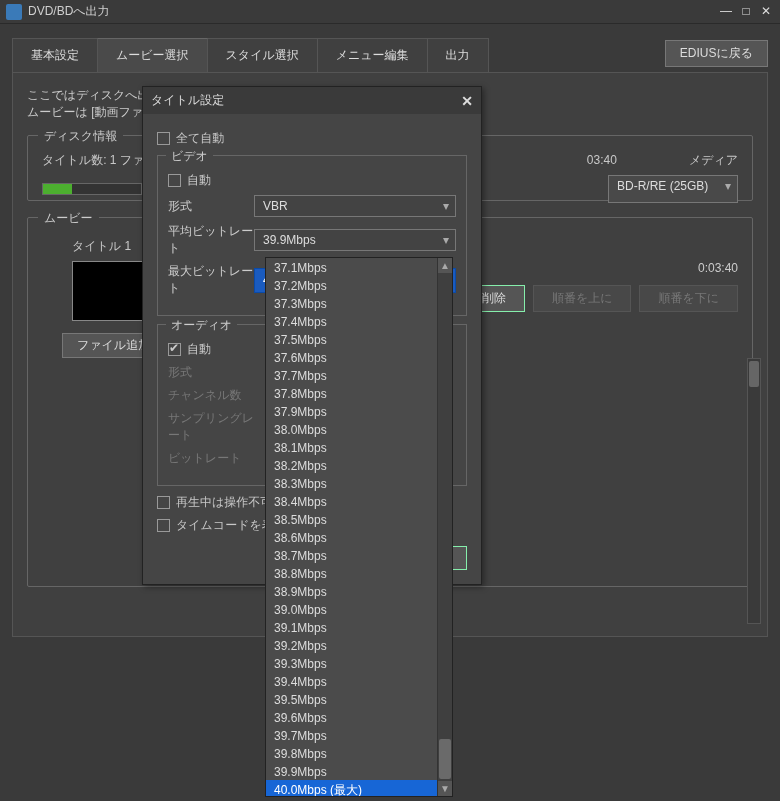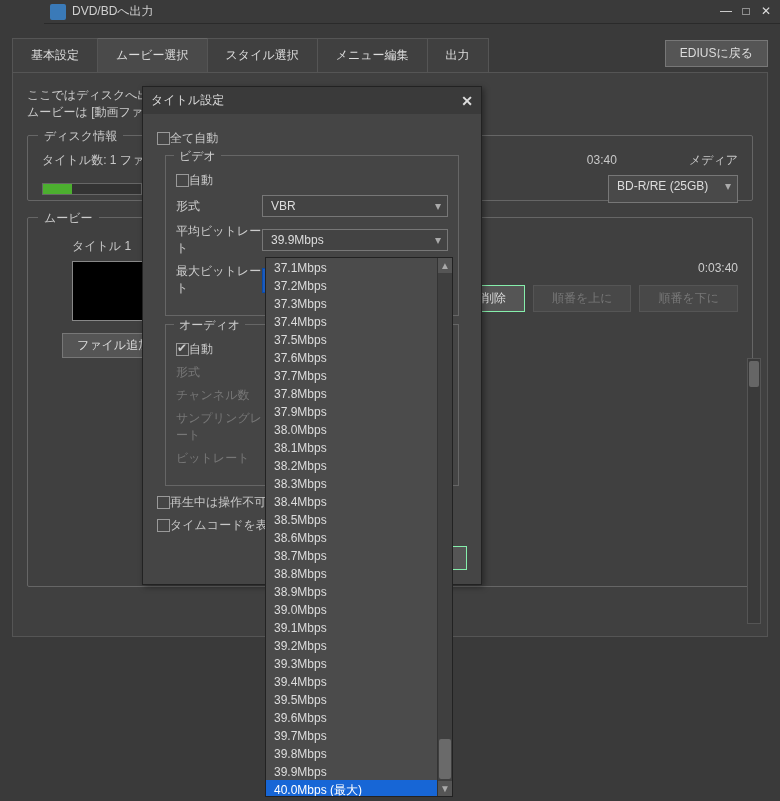--- a/index.html
+++ b/index.html
@@ -16,21 +16,20 @@
   }
 
   
   .titlebar {
     height: 24px;
     background: #3a3a3a;
     display: flex;
     align-items: center;
     padding: 0 6px;
     border-bottom: 1px solid #2a2a2a;
-    margin-left: 44px;
   }
   .titlebar .logo {
     width: 16px; height: 16px;
     background: #3a7ab8;
     margin-right: 6px;
     border-radius: 2px;
   }
   .titlebar .title { flex: 1; color: #d0d0d0; }
   .titlebar .win-btns { display: flex; gap: 4px; }
   .win-btn { width: 16px; height: 14px; color:#ddd; text-align:center; line-height:12px; cursor:pointer; }
@@ -158,28 +157,28 @@
   }
   .dlg-title {
     background: #3a3a3a;
     padding: 5px 8px;
     display:flex; align-items:center;
     color:#ddd;
   }
   .dlg-title .close { margin-left:auto; cursor:pointer; font-weight:bold; font-size:14px; }
   .dlg-body { padding: 10px 14px 14px 14px; }
 
-  .chk-row { display:flex; align-items:center; margin: 6px 0; }
+  .chk-row { display:flex; align-items:center; gap:6px; margin: 6px 0; }
   .chk {
     width:13px; height:13px; border:1px solid #999; background:#454545; display:inline-block; position:relative;
   }
   .chk.checked::after { content:"✔"; color:#ccc; position:absolute; left:0; top:-3px; font-size:12px; }
 
   .dlg-group {
-    border:1px solid #666; padding: 10px 10px 12px 10px; margin: 8px 8px; position:relative;
+    border:1px solid #666; padding: 10px 10px 12px 10px; margin: 8px 0; position:relative;
   }
   .dlg-group .g-title {
     position:absolute; top:-8px; left:8px; background:#454545; padding:0 5px; color:#ccc;
   }
   .form-row { display:flex; align-items:center; margin:6px 0; }
   .form-label { width: 86px; color:#ccc; }
   .form-label.disabled { color:#777; }
   .combo {
     flex:1; background:#434343; border:1px solid #777; padding:3px 22px 3px 8px; color:#ddd; position:relative; cursor:pointer;
   }

